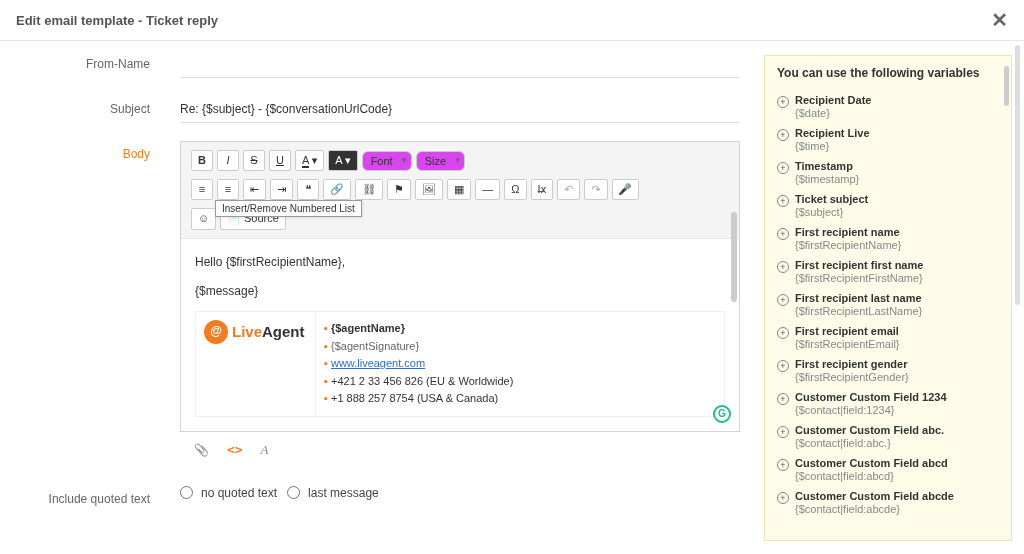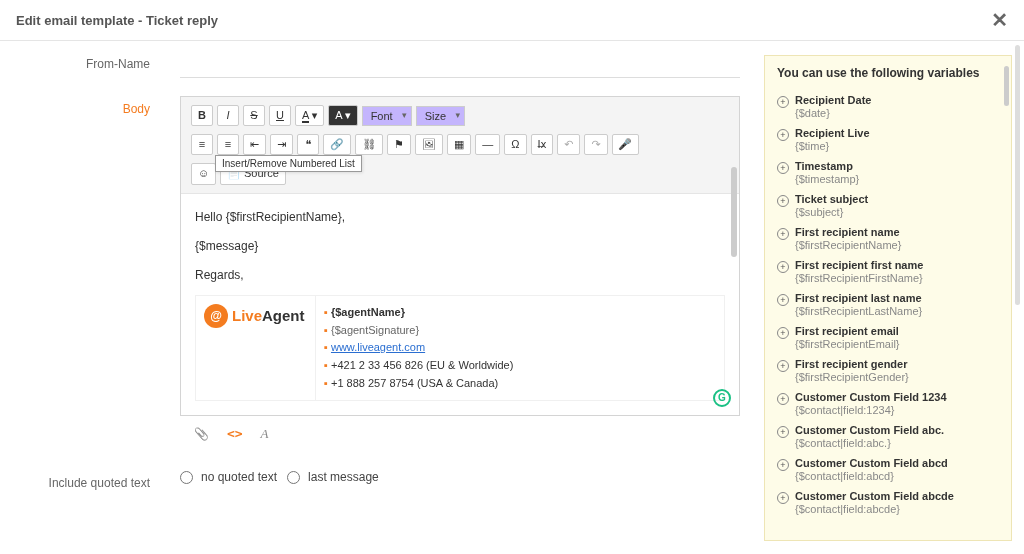--- a/index.html
+++ b/index.html
@@ -92,25 +92,25 @@
       padding: 3px 6px;
       font-size: 11px;
       color: #333;
       cursor: pointer;
       min-width: 22px;
       text-align: center;
       border-radius: 2px;
       line-height: 1.2;
     }
     .tsel {
-      background: #c4b5fd;
+      background: #d946ef;
       border: 1px solid #ccc;
       padding: 3px 18px 3px 8px;
       font-size: 11px;
-      border-radius: 0;
+      border-radius: 6px;
       position: relative;
     }
     .tsel::after {
       content: "▾";
       position: absolute;
       right: 4px;
       top: 3px;
       font-size: 9px;
       color: #666;
     }
@@ -272,20 +272,26 @@
 <div class="content">
   <div class="form-area">
 
     <div class="form-row">
       <div class="form-label">From-Name</div>
       <div class="form-value">
         <input class="input-line" type="text" value="" style="">
       </div>
     </div>
 
+    <div class="form-row">
+      <div class="form-label">Subject</div>
+      <div class="form-value">
+        <input class="input-line" type="text" value="Re: {$subject} - {$conversationUrlCode}" style="">
+      </div>
+    </div>
 
     <div class="form-row">
       <div class="form-label active">Body</div>
       <div class="form-value">
         <div class="editor-box">
           <div class="toolbar">
             <div class="toolbar-row">
               <span class="tbtn" style="font-weight:bold">B</span>
               <span class="tbtn" style="font-style:italic">I</span>
               <span class="tbtn" style="text-decoration:line-through">S</span>
@@ -315,21 +321,20 @@
             </div>
             <div class="toolbar-row">
               <span class="tbtn">☺</span>
               <span class="tbtn">📄 <span>Source</span></span>
             </div>
           </div>
           <div class="tooltip">Insert/Remove Numbered List</div>
           <div class="editor-content">
             <p>Hello {$firstRecipientName},</p>
             <p>{$message}</p>
-            <p>Regards,</p>
             <table class="sig-table">
               <tbody>
                   <tr>
                 <td style="width:120px;border-right:1px solid #f0f0f0;">
                   <div class="sig-logo">
                     <span class="at">@</span>
                     <span><span class="live">Live</span><span class="agent">Agent</span></span>
                   </div>
                 </td>
                 <td>

